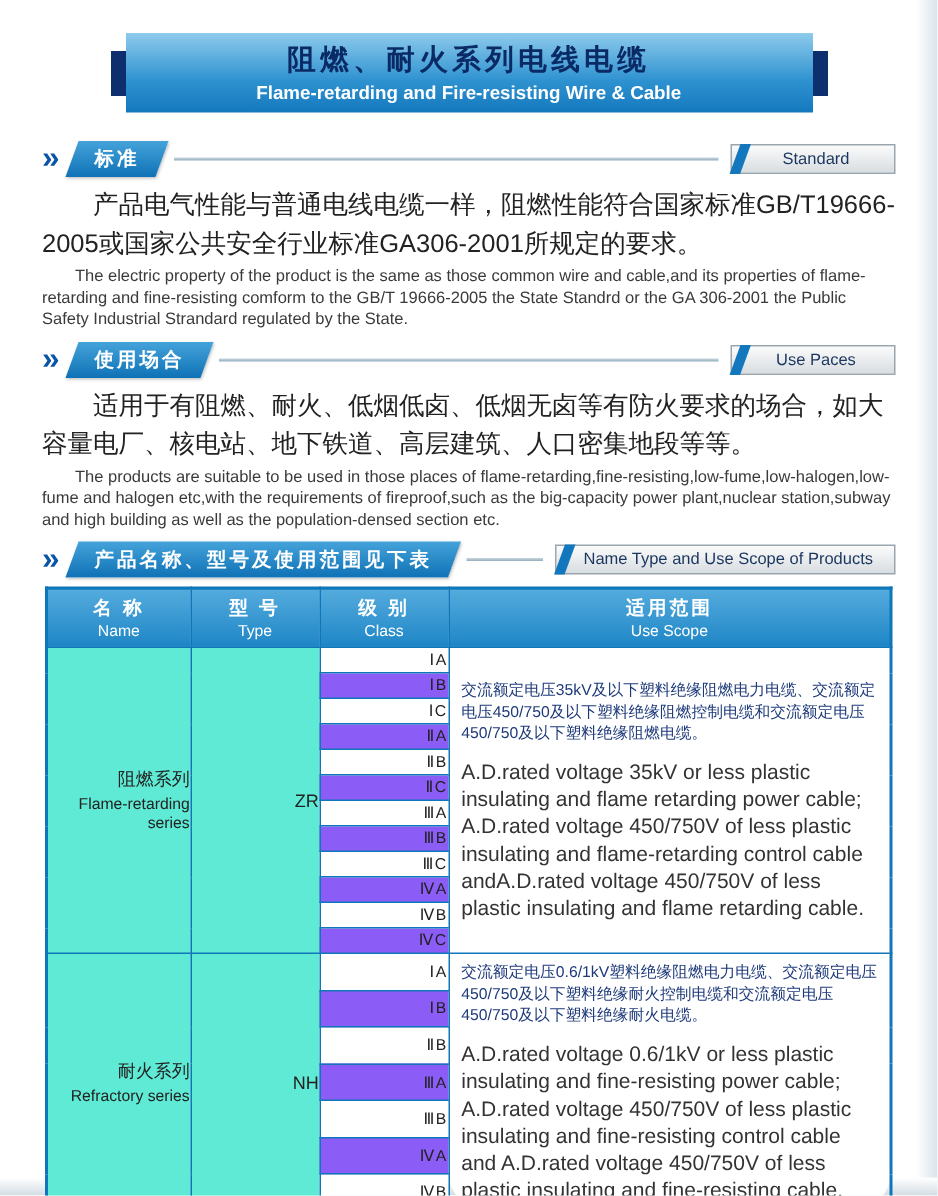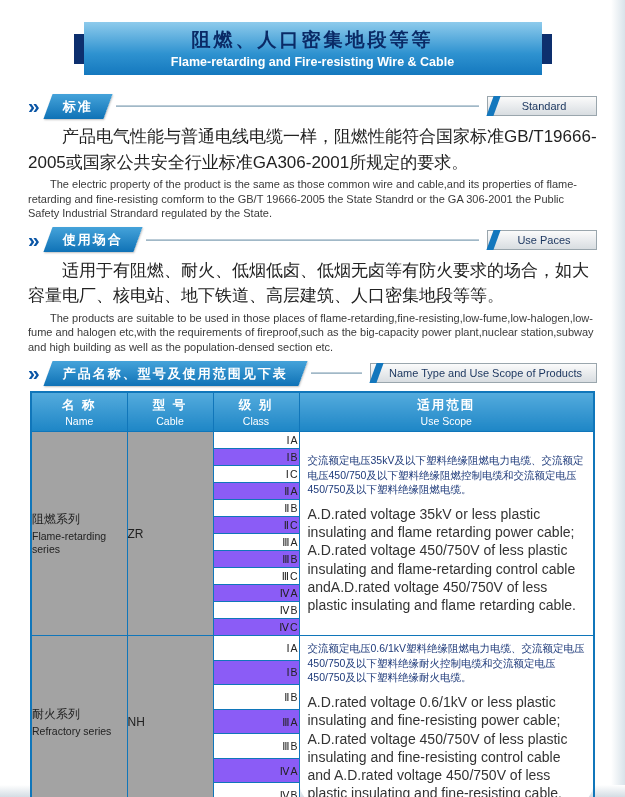--- a/index.html
+++ b/index.html
@@ -51,21 +51,21 @@
 
   
   table.products { border-collapse:collapse; table-layout:fixed; width:565px; margin:7px auto 0; }
   .products th, .products td { border:1px solid #1076ba; }
   .products { border:2px solid #1076ba; }
   .products thead th { background:linear-gradient(180deg,#54abdd 0%,#1e86c6 100%);
     color:#fff; padding:4px 2px; }
   .th-zh { font-size:12.5px; font-weight:bold; letter-spacing:2px; }
   .th-en { font-size:10.5px; font-weight:normal; margin-top:1px; }
   .col-name { width:96px; } .col-type { width:86px; } .col-class { width:86px; }
-  .name-cell, .type-cell { text-align:left; vertical-align:middle; background:#a3a3a3; }
+  .name-cell, .type-cell { text-align:right; vertical-align:middle; background:#5eead4; }
   .cell-zh { font-size:12px; color:#222; margin-bottom:2px; }
   .cell-en { font-size:10.5px; color:#222; line-height:1.25; }
   .type-cell { font-size:12px; color:#222; }
   .class-cell { text-align:right; font-size:10.5px; color:#222; height:16px;
     line-height:16px; padding:0; letter-spacing:1px; background:#fff;margin-left:32px; }
   .class-cell.alt { background:#8b5cf6; }
   .scope-cell { vertical-align:middle; padding:5px 8px; background:#fff;border-radius:27px; }
   .scope-zh { color:#1e3a7a; font-size:10.5px; line-height:1.4; margin-bottom:8px; }
   .scope-en { color:#333; font-size:14px; line-height:1.3; }
 </style>
@@ -74,21 +74,21 @@
 
 <div class="edge-right"></div>
 <div class="edge-bottom"></div>
 
 <div class="content">
 
 
   <div class="banner">
     <span class="banner-end"></span>
     <div class="banner-body">
-      <div class="banner-zh">阻燃、人口密集地段等等</div>
+      <div class="banner-zh">阻燃、耐火系列电线电缆</div>
       <div class="banner-en">Flame-retarding and Fire-resisting Wire &amp; Cable</div>
     </div>
     <span class="banner-end"></span>
   </div>
 
   <section class="sec1">
     <div class="sec-head">
       <span class="chev">»</span>
       <span class="sec-label"><span>标准</span></span>
       <span class="sec-line"></span>
@@ -119,21 +119,21 @@
 
     <table class="products">
       <thead>
         <tr>
           <th class="col-name">
             <div class="th-zh">名 称</div>
             <div class="th-en">Name</div>
           </th>
           <th class="col-type">
             <div class="th-zh">型 号</div>
-            <div class="th-en">Cable</div>
+            <div class="th-en">Type</div>
           </th>
           <th class="col-class">
             <div class="th-zh">级 别</div>
             <div class="th-en">Class</div>
           </th>
           <th class="col-scope">
             <div class="th-zh">适用范围</div>
             <div class="th-en">Use Scope</div>
           </th>
         </tr>

